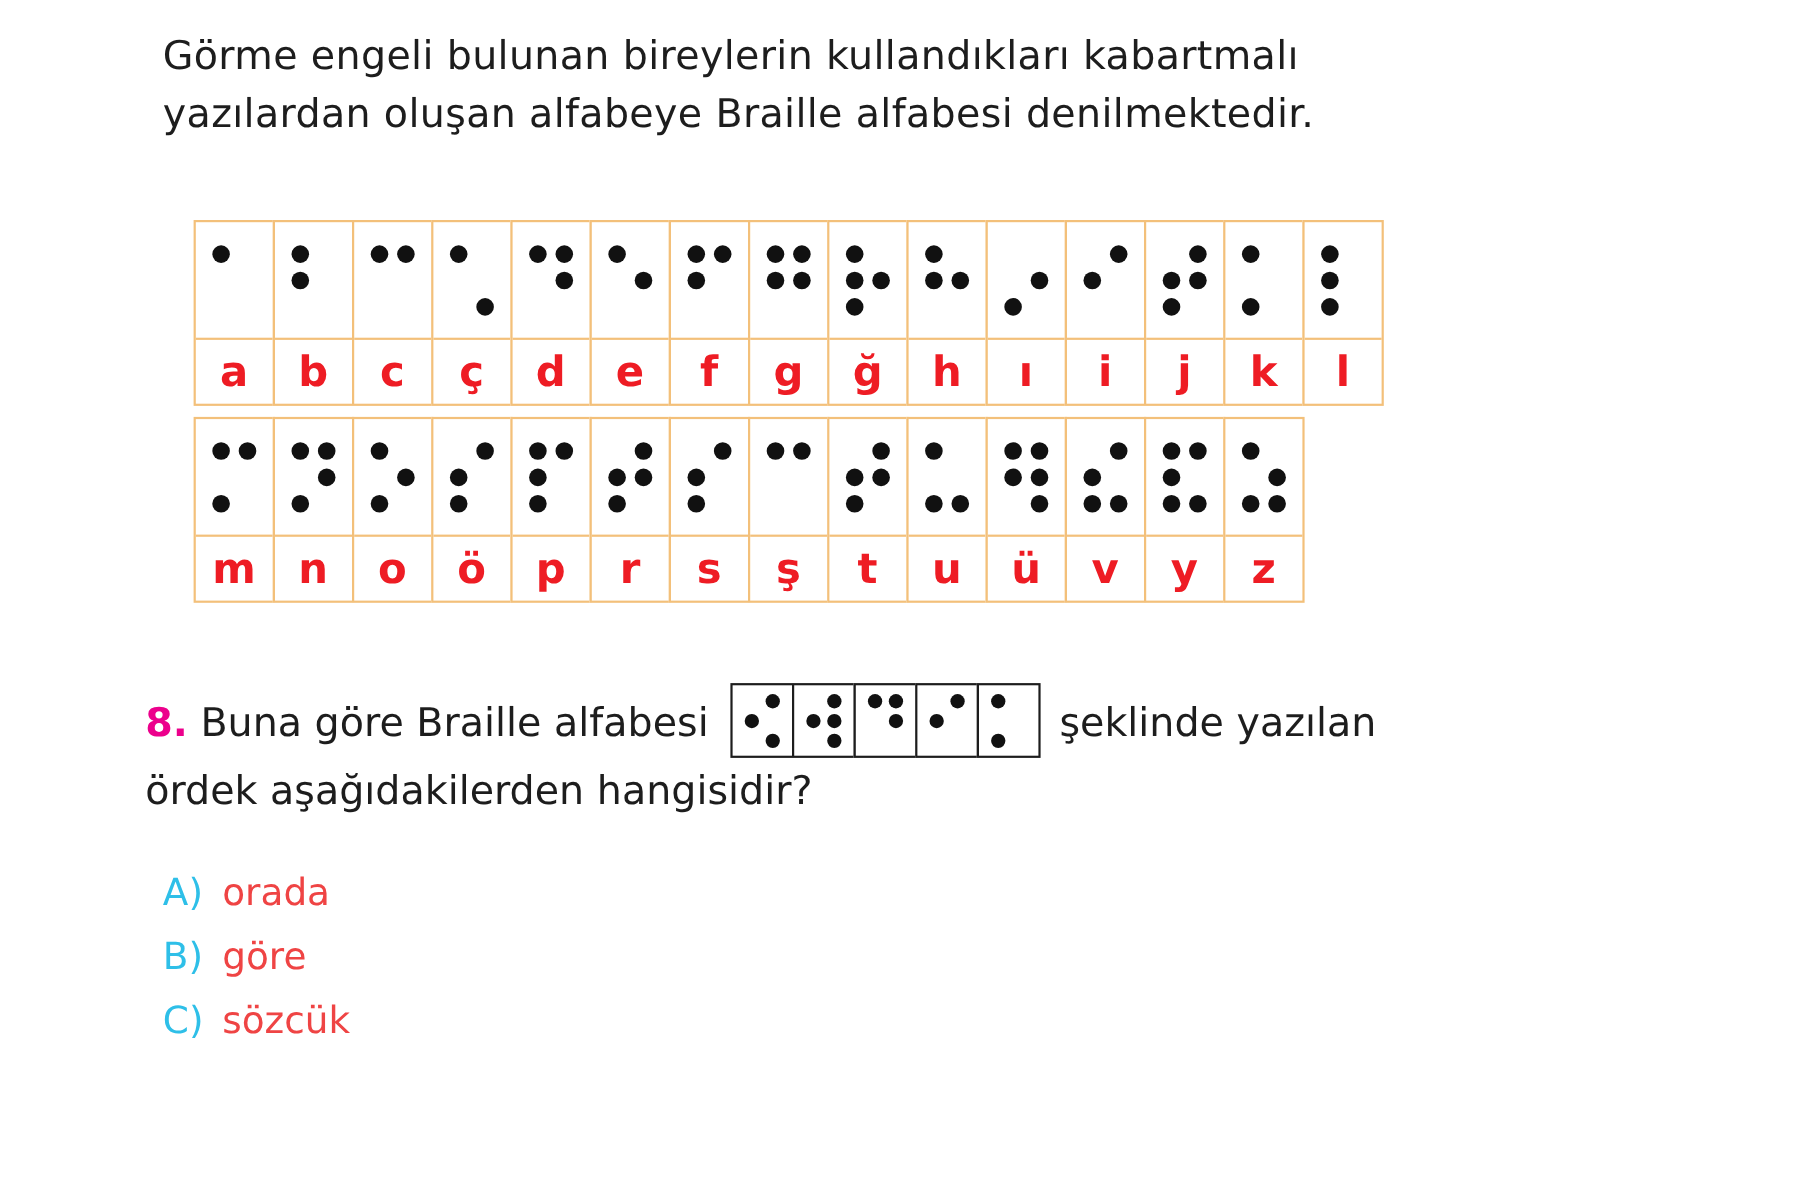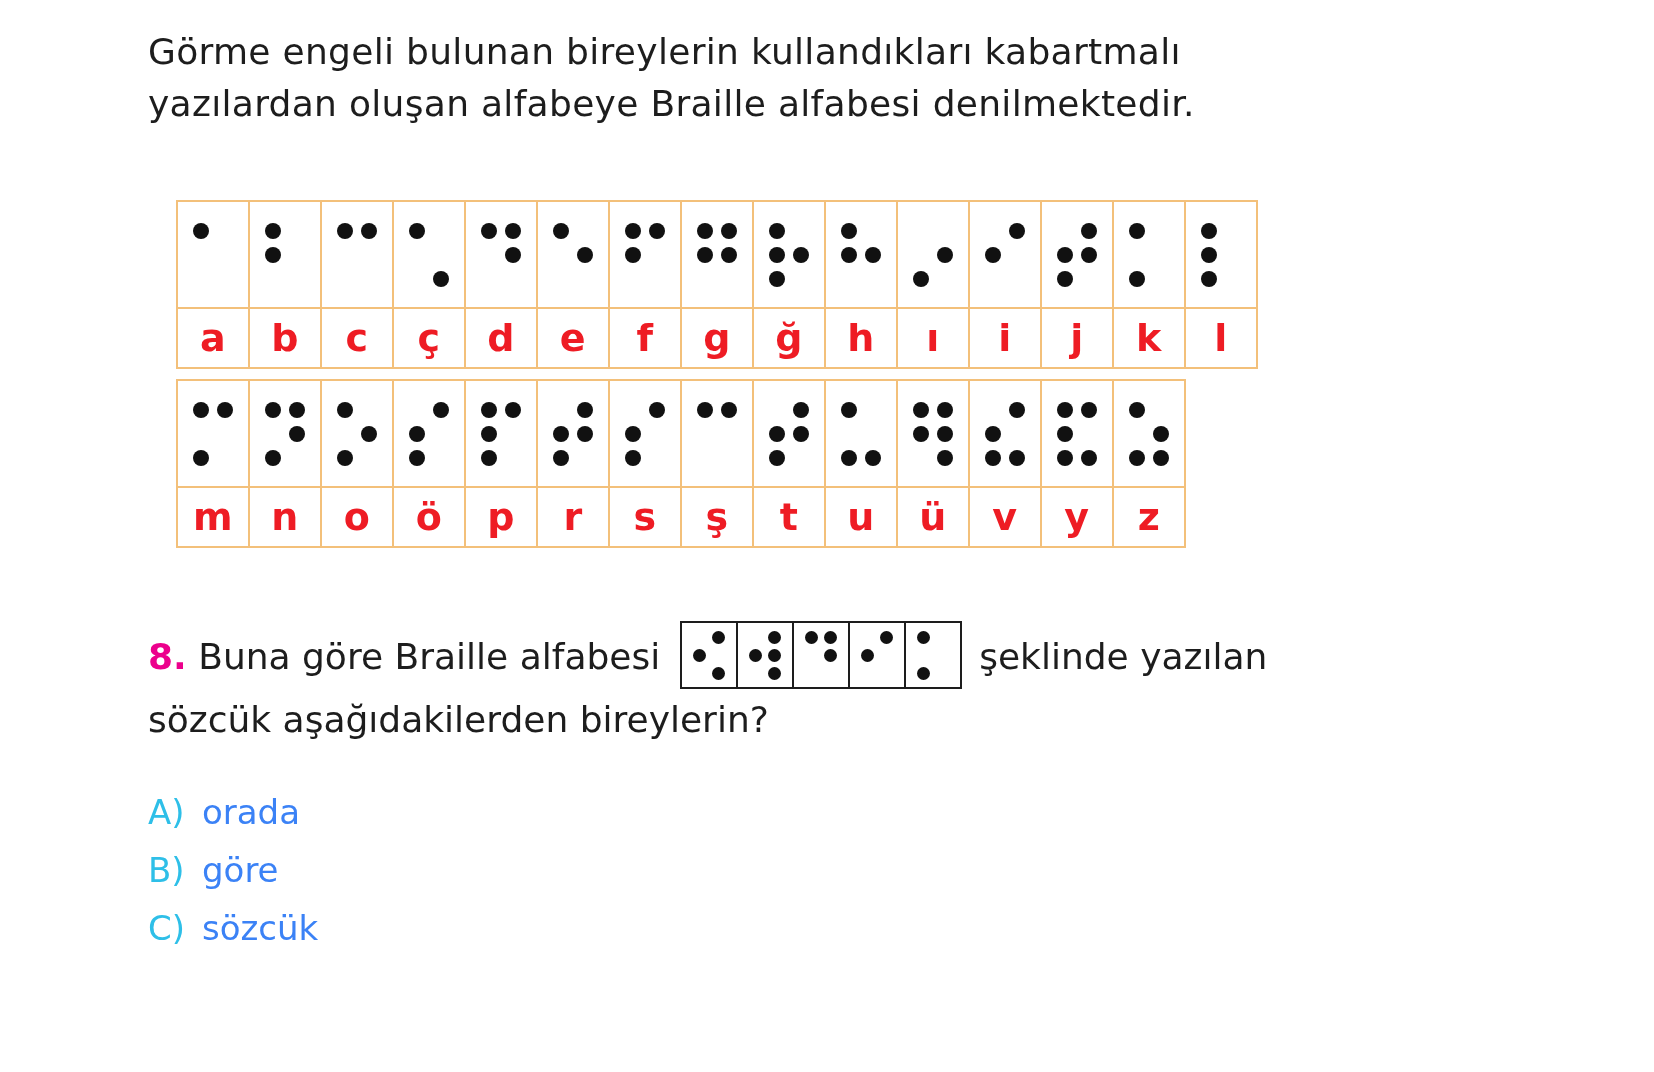--- a/index.html
+++ b/index.html
@@ -84,21 +84,21 @@
     border-radius: 50%;
     background: #111111;
   }
   .dot.off {
     background: transparent;
   }
 
   
   .question {
     position: absolute;
-    left: 148px;
+    left: 132px;
     top: 625px;
     width: 1250px;
     font-size: 36px;
     line-height: 1.5;
     color: #1d1d1d;
   }
   .qnum {
     color: #ec008c;
     font-weight: bold;
   }
@@ -142,21 +142,21 @@
     align-items: baseline;
     margin-bottom: 24px;
   }
   .opt-letter {
     color: #2ebfe8;
     font-weight: normal;
     width: 54px;
     flex: 0 0 54px;
   }
   .opt-text {
-    color: #3b82f6;
+    color: #ef4444;
     text-align: right;
   }
 </style>
 </head>
 <body>
 
 <div class="page">
 
   <div class="intro">Görme engeli bulunan bireylerin kullandıkları kabartmalı yazılardan oluşan alfabeye Braille alfabesi denilmektedir.</div>
 
@@ -593,21 +593,21 @@
             <div class="dot"></div>
             <div class="dot off"></div>
             <div class="dot off"></div>
             <div class="dot off"></div>
             <div class="dot"></div>
             <div class="dot off"></div>
           </div>
         </span>
       </span>
     <span>şeklinde yazılan</span>
-    <span class="q-line2">sözcük aşağıdakilerden bireylerin?</span>
+    <span class="q-line2">ördek aşağıdakilerden hangisidir?</span>
   </div>
 
   <div class="options">
     <div class="option">
       <span class="opt-letter">A)</span>
       <span class="opt-text">orada</span>
     </div>
     <div class="option">
       <span class="opt-letter">B)</span>
       <span class="opt-text">göre</span>

